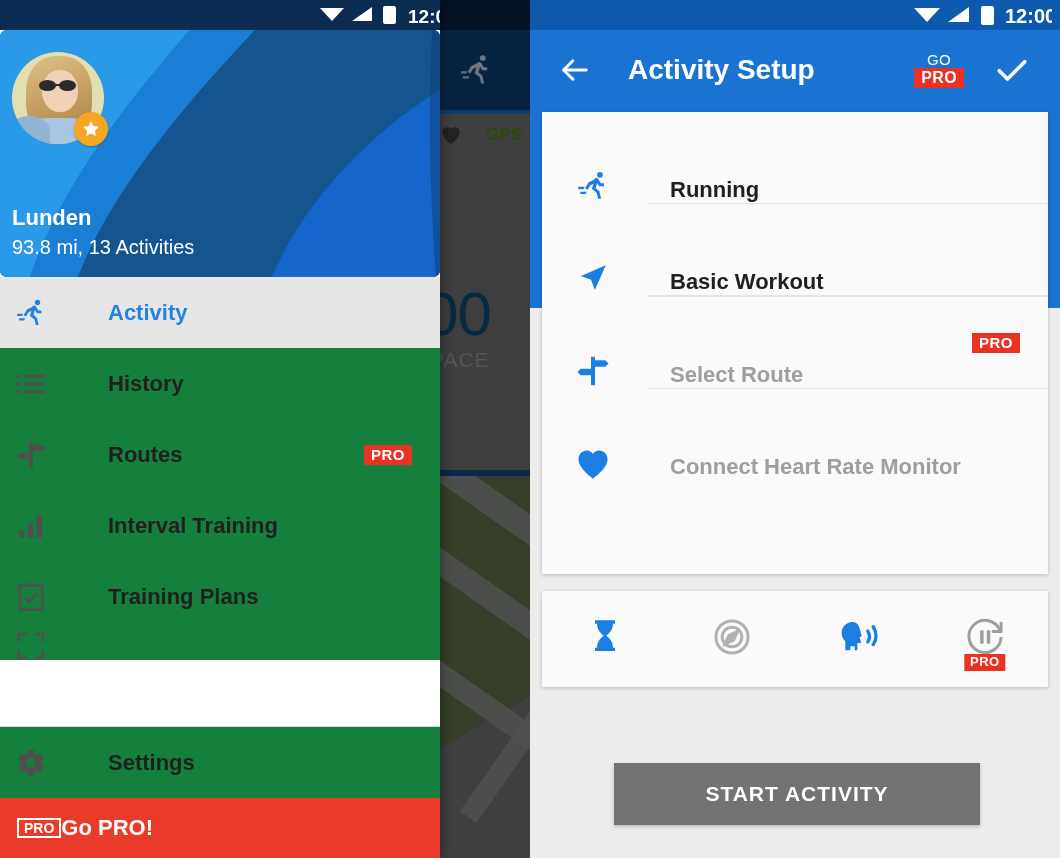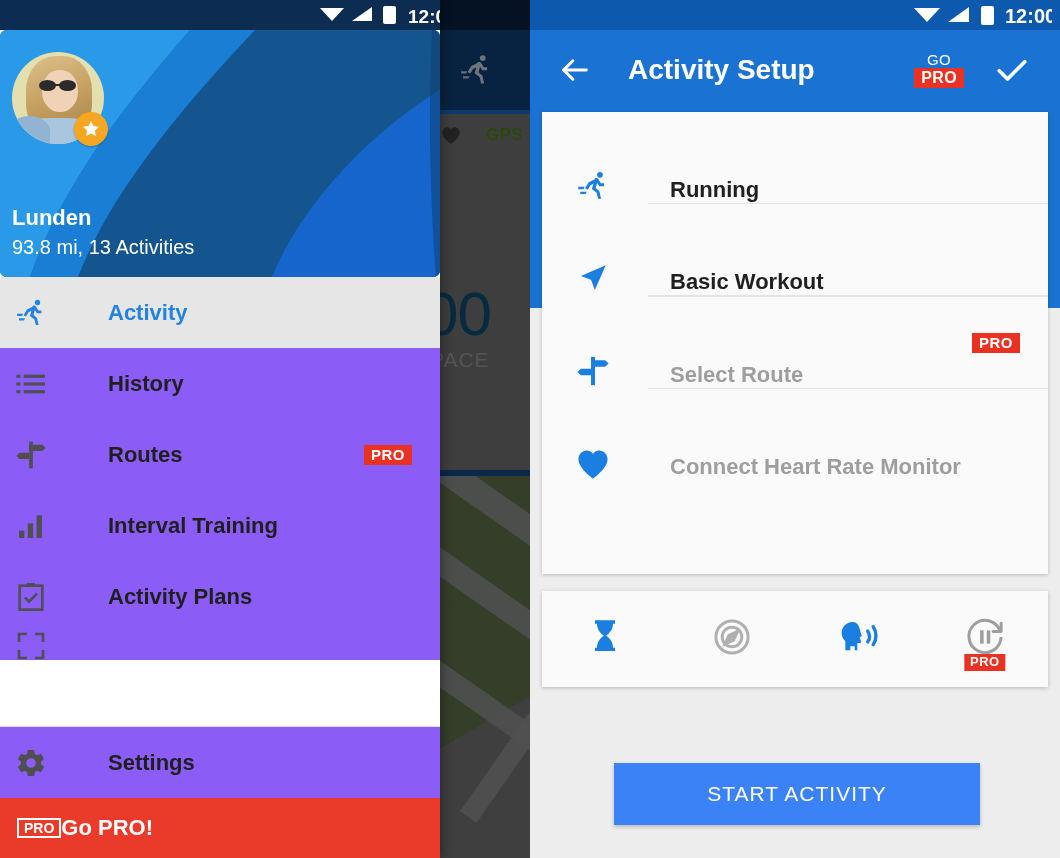--- a/index.html
+++ b/index.html
@@ -132,21 +132,21 @@
   .profile-stats{
     position:absolute; left:12px; top:206px; color:#fff; font-size:20px;
   }
   .drawer-header{ height:247px;border-radius:7px; }
 
   .drawer-list{
     flex:1; background:#fff; position:relative; overflow:hidden;
   }
   .nav-item{
     display:flex; align-items:center; height:71px; padding-left:14px; position:relative;
-    background:#8b5cf6;
+    background:#15803d;
   }
   .nav-item.active{ background:#e6e6e6; }
   .nav-ic{ width:60px; display:flex; align-items:center; justify-content:flex-start; }
   .nav-label{ font-size:22px; color:#1f1f1f; font-weight:bold; margin-left:34px; }
   .nav-item.active .nav-label{ color:#2383e2; }
   .pro-badge{
     position:absolute; right:28px; top:50%; transform:translateY(-50%);
     background:#ea3223; color:#fff; font-size:15px; font-weight:bold;
     padding:2px 7px 3px; letter-spacing:.5px; line-height:1;
   }
@@ -211,21 +211,21 @@
     flex:1; display:flex; align-items:center; justify-content:center; position:relative;
     height:96px;
   }
   .tool-pro{
     position:absolute; bottom:16px; left:50%; transform:translateX(-50%);
     background:#ea3223; color:#fff; font-size:13px; font-weight:bold;
     padding:1px 6px 2px; line-height:1.05; letter-spacing:.4px;
   }
   .start-btn{
     position:absolute; left:84px; top:763px; width:366px; height:62px;
-    background:#3b82f6; color:#fff; font-size:21px; font-weight:normal; letter-spacing:1px;
+    background:#737373; color:#fff; font-size:21px; font-weight:bold; letter-spacing:1px;
     display:flex; align-items:center; justify-content:center;
     box-shadow:0 2px 4px rgba(0,0,0,.22); border:none; cursor:pointer;
     font-family:"Liberation Sans", sans-serif;
   }
 </style>
 </head>
 <body>
 
 <div class="screens">
 
@@ -366,21 +366,21 @@
         </div>
 
         <div class="nav-item">
           <span class="nav-ic">
             <svg viewBox="0 0 24 24" width="34" height="32" fill="none" stroke="#4f4f4f" stroke-width="2">
               <rect x="3.5" y="3.5" width="17" height="18"></rect>
               <rect x="9" y="1.5" width="6" height="3" fill="#4f4f4f" stroke="none"></rect>
               <path d="M7.5 12.5l3 3 6-6"></path>
             </svg>
           </span>
-          <span class="nav-label">Activity Plans</span>
+          <span class="nav-label">Training Plans</span>
         </div>
 
         <div class="nav-item clip-item">
           <span class="nav-ic">
             <svg viewBox="0 0 24 24" width="34" height="32" fill="none" stroke="#4f4f4f" stroke-width="2">
               <path d="M3 9V3h6"></path>
                 <path d="M21 9V3h-6"></path>
                 <path d="M3 15v6h6"></path>
                 <path d="M21 15v6h-6"></path>
             </svg>

